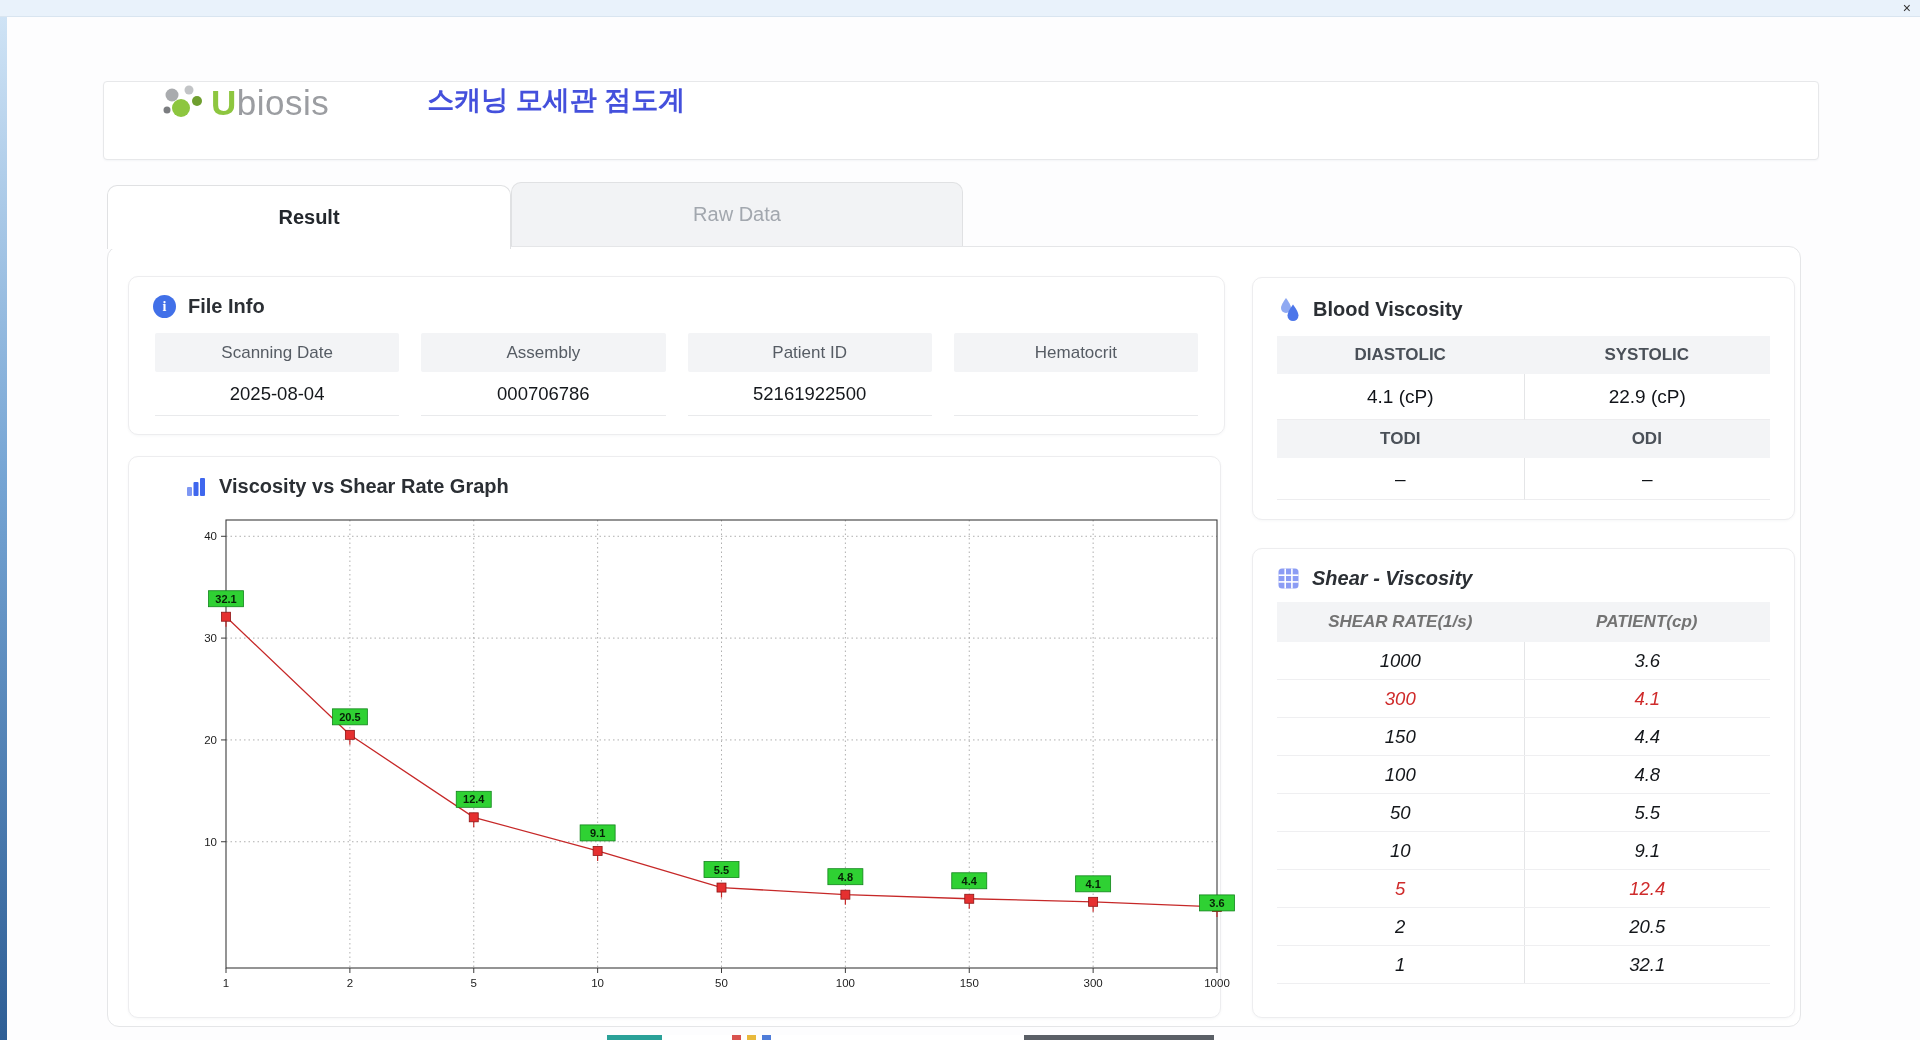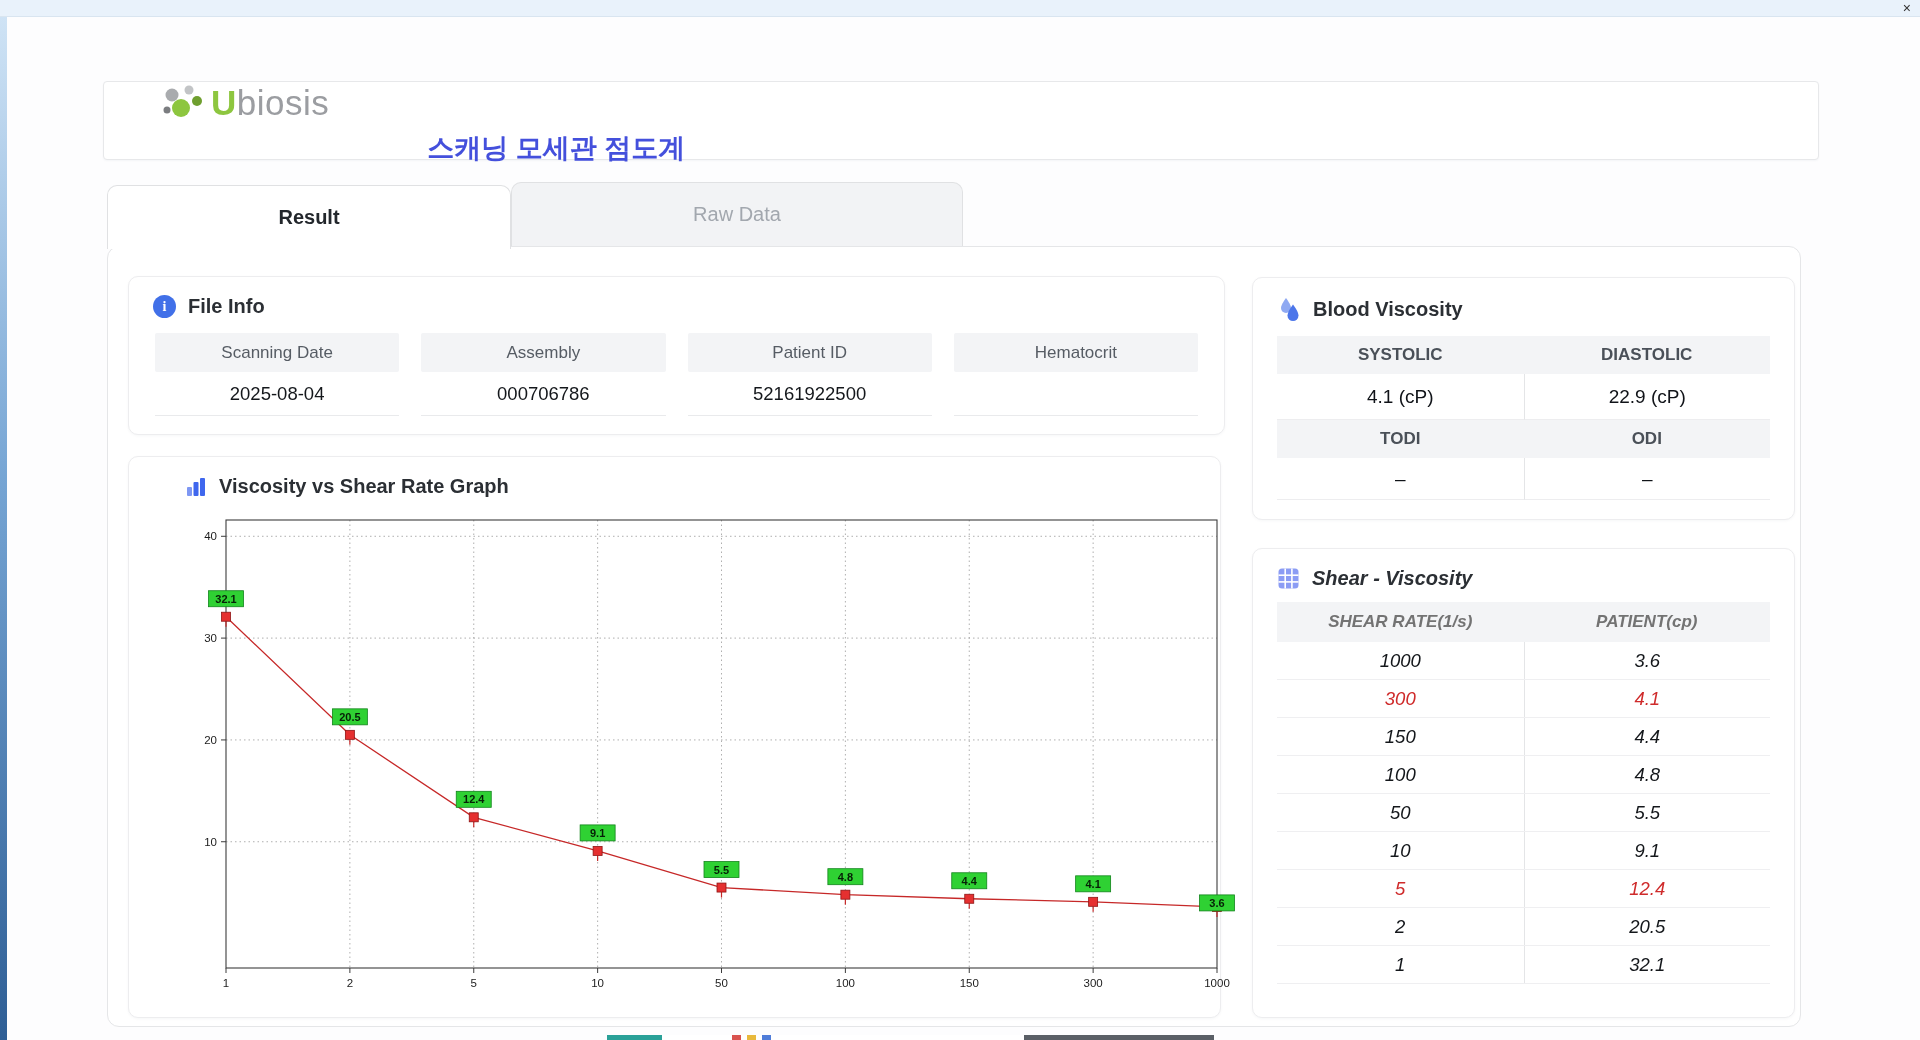--- a/index.html
+++ b/index.html
@@ -12,21 +12,21 @@
     background:linear-gradient(180deg,#cfe3f5 0%,#76a5d4 45%,#2e5e95 100%); }
   .app { position:absolute; left:7px; top:17px; width:1913px; height:1023px; background:#fdfdfe; }
 
   .header-card { position:absolute; left:96px; top:64px; width:1716px; height:79px; background:#fff;
     border:1px solid #e7e8ea; border-radius:4px; display:flex; align-items:flex-start;
     box-shadow:0 1px 2px rgba(20,40,80,.04); }
   .logo { display:flex; align-items:center; margin-left:55px; }
   .logo-text { font-size:35px; letter-spacing:.5px; margin-left:6px; }
   .logo-u { color:#8dc63f; font-weight:700; }
   .logo-rest { color:#9b9da1; font-weight:500; }
-  .page-title { margin-left:98px; font-size:27px; font-weight:700; color:#4450dc;margin-top:48px; }
+  .page-title { margin-left:98px; font-size:27px; font-weight:700; color:#4450dc; }
 
   .tab { position:absolute; display:flex; align-items:center; justify-content:center;
     border:1px solid #e0e1e3; border-bottom:none; border-radius:10px 10px 0 0; cursor:pointer; }
   .tab-result { left:100px; top:168px; width:404px; height:64px; background:#fff; z-index:3;
     font-size:20px; font-weight:700; color:#23272c; }
   .tab-raw { left:504px; top:165px; width:452px; height:64px; background:#f2f3f5; z-index:1;
     font-size:20px; font-weight:500; color:#a2a7ae; }
 
   .main-card { position:absolute; left:100px; top:229px; width:1694px; height:781px; background:#fff;
     border:1px solid #e5e6e8; border-radius:12px; z-index:2; }
@@ -226,22 +226,22 @@
     <div class="sub-card blood-card">
       <div class="card-title-row">
         <svg width="24" height="26" viewBox="0 0 24 26">
           <path d="M9 2 C9 2 4 8.5 4 12 A5 5 0 0 0 14 12 C14 8.5 9 2 9 2 Z" fill="#8fa9f2"></path>
           <path d="M16 8.5 C16 8.5 10.5 15.5 10.5 19.5 A5.5 5.5 0 0 0 21.5 19.5 C21.5 15.5 16 8.5 16 8.5 Z" fill="#4c76ea"></path>
         </svg>
         <span class="card-title">Blood Viscosity</span>
       </div>
       <div class="bv-grid">
         <div class="bv-row bv-head">
+          <div class="bv-cell">DIASTOLIC</div>
           <div class="bv-cell">SYSTOLIC</div>
-          <div class="bv-cell">DIASTOLIC</div>
         </div>
         <div class="bv-row bv-val">
           <div class="bv-cell">4.1 (cP)</div>
           <div class="bv-cell">22.9 (cP)</div>
         </div>
         <div class="bv-row bv-head">
           <div class="bv-cell">TODI</div>
           <div class="bv-cell">ODI</div>
         </div>
         <div class="bv-row bv-val bv-val2">

